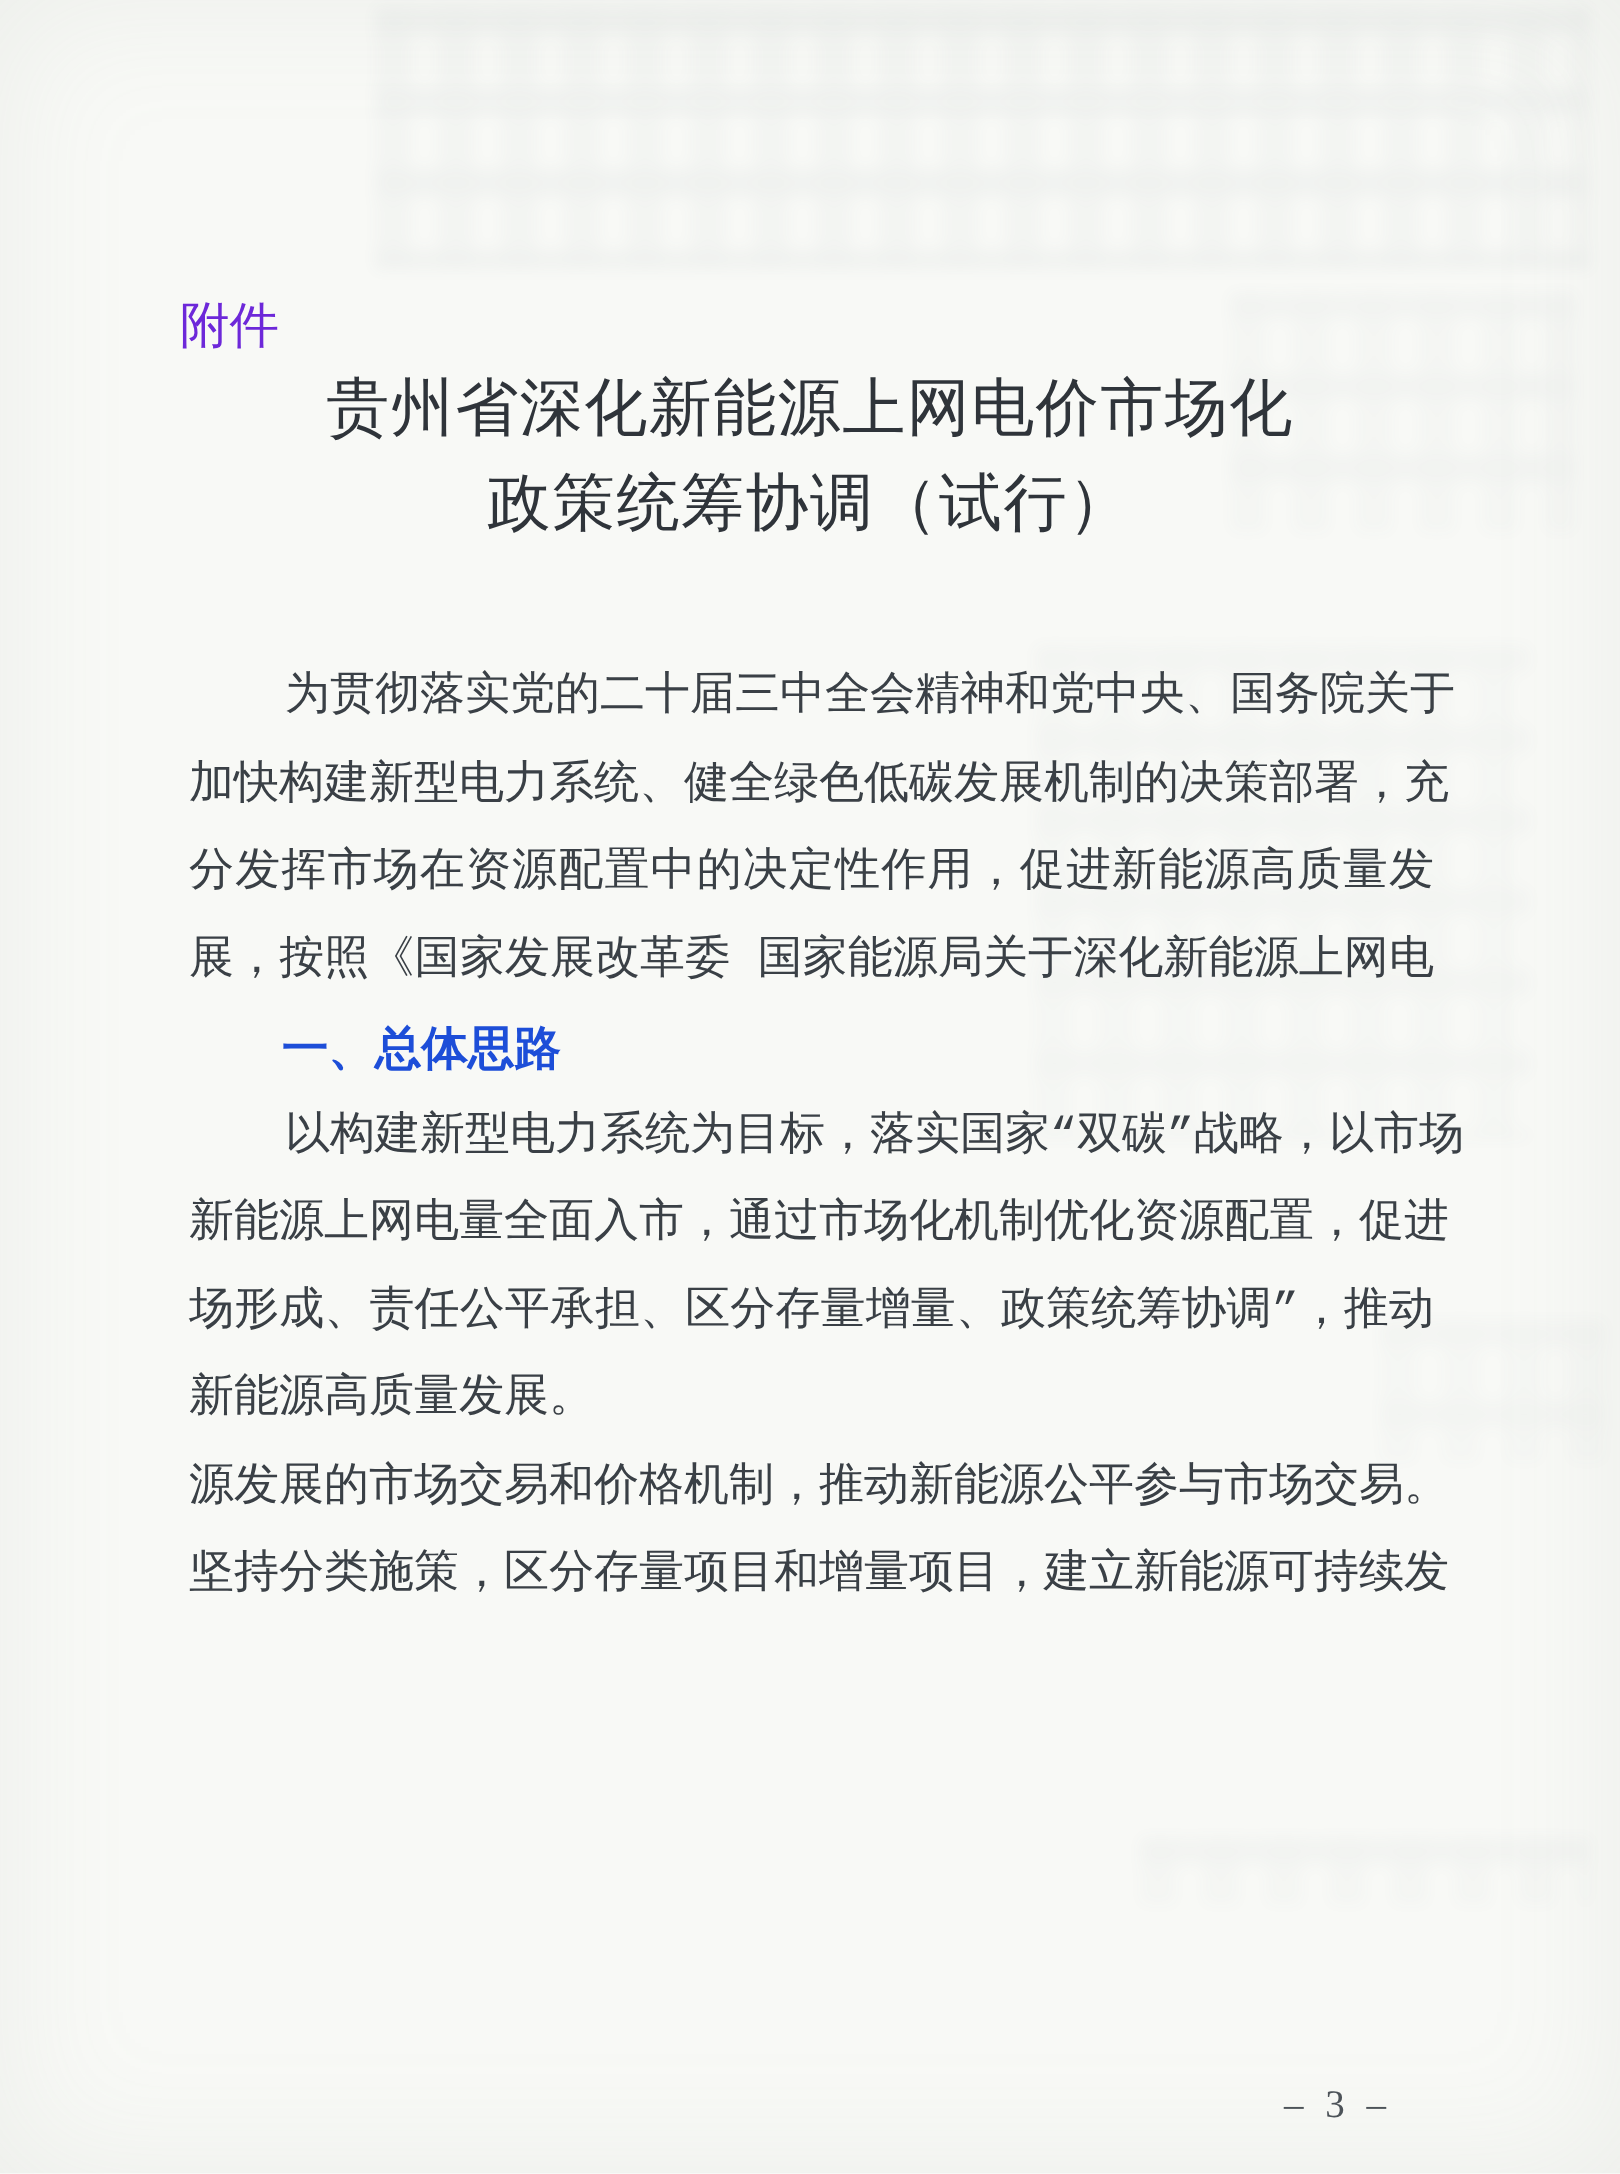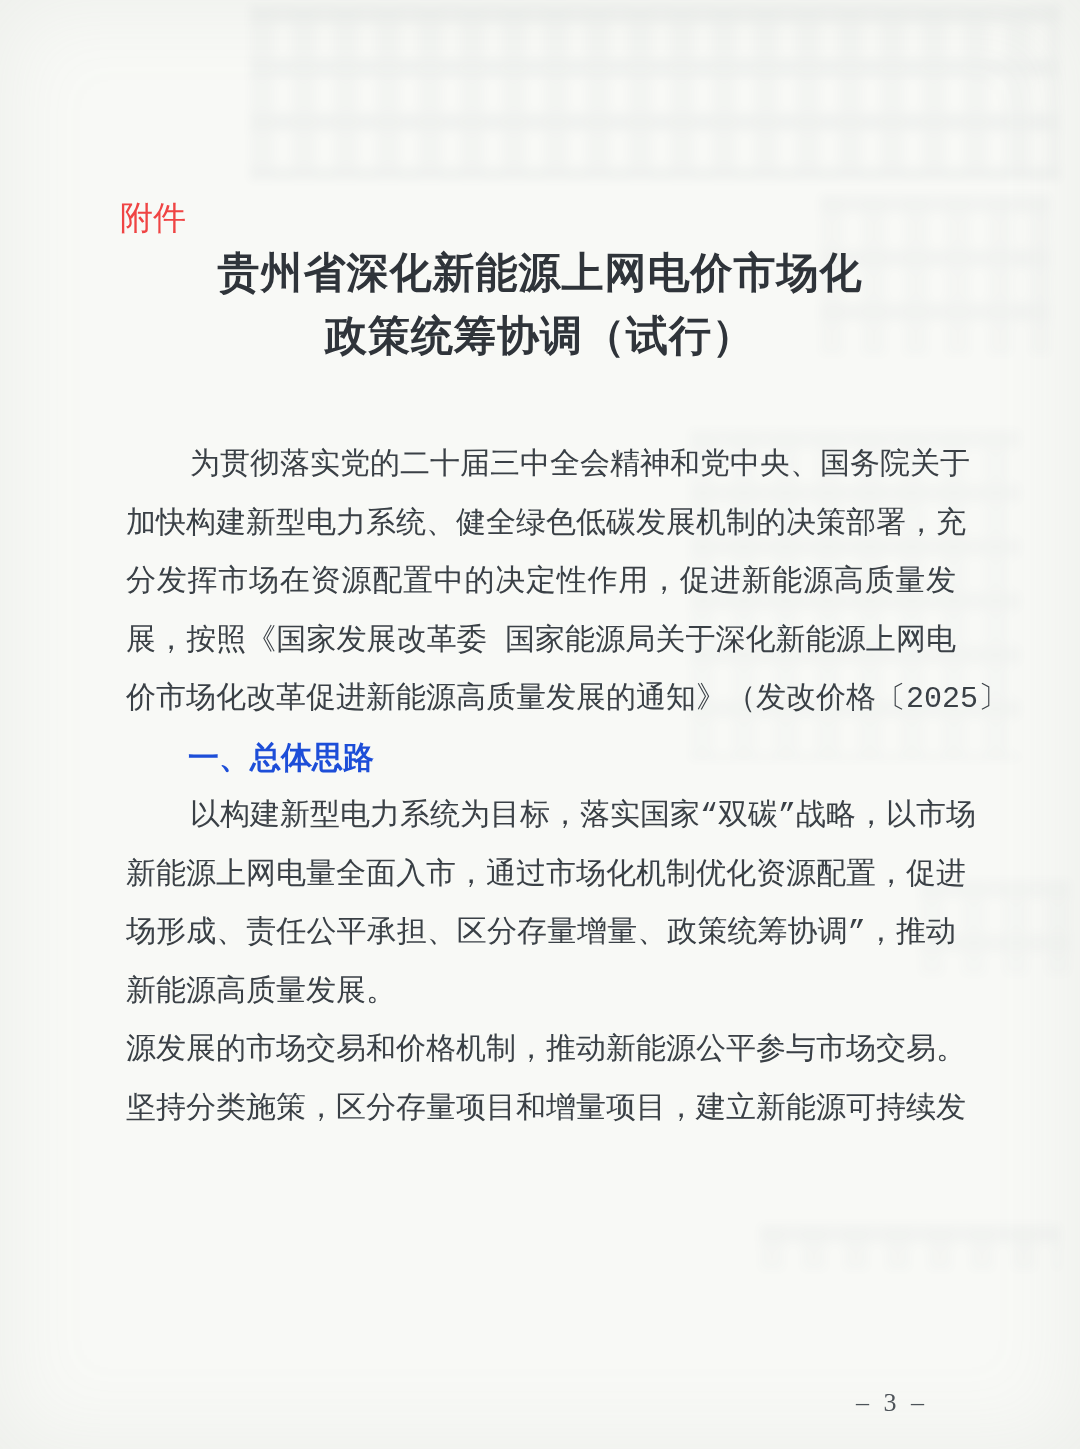--- a/index.html
+++ b/index.html
@@ -30,30 +30,30 @@
   .g3 { top: 430px;  left: 690px; width: 330px; height: 330px; opacity: 0.03; }
   .g4 { top: 880px;  left: 920px; width: 150px; height: 95px;  opacity: 0.03; }
   .g5 { top: 1225px; left: 760px; width: 300px; height: 45px;  opacity: 0.04; }
 
   .attachment {
     position: absolute;
     left: 120px;
     top: 198px;
     font-size: 33px;
     line-height: 40px;
-    color: #ef4444;
+    color: #6d28d9;
   }
 
   .title {
     position: absolute;
     left: 0;
     right: 0;
     top: 242px;
     text-align: center;
-    font-weight: bold;
+    font-weight: normal;
     font-size: 42px;
     line-height: 63px;
     letter-spacing: 1px;
     color: #2f343a;
   }
 
   .body {
     position: absolute;
     left: 126px;
     top: 436px;
@@ -106,21 +106,20 @@
   <div class="title">
     <div>贵州省深化新能源上网电价市场化</div>
     <div>政策统筹协调（试行）</div>
   </div>
 
   <div class="body">
     <div class="line first">为贯彻落实党的二十届三中全会精神和党中央、国务院关于</div>
     <div class="line">加快构建新型电力系统、健全绿色低碳发展机制的决策部署，充</div>
     <div class="line">分发挥市场在资源配置中的决定性作用，促进新能源高质量发</div>
     <div class="line">展，按照《国家发展改革委 国家能源局关于深化新能源上网电</div>
-    <div class="line">价市场化改革促进新能源高质量发展的通知》（发改价格〔2025〕</div>
 
     <div class="line heading">一、总体思路</div>
 
     <div class="line first">以构建新型电力系统为目标，落实国家“双碳”战略，以市场</div>
     <div class="line">新能源上网电量全面入市，通过市场化机制优化资源配置，促进</div>
     <div class="line">场形成、责任公平承担、区分存量增量、政策统筹协调”，推动</div>
     <div class="line end">新能源高质量发展。</div>
 
     <div class="line">源发展的市场交易和价格机制，推动新能源公平参与市场交易。</div>
     <div class="line">坚持分类施策，区分存量项目和增量项目，建立新能源可持续发</div>

